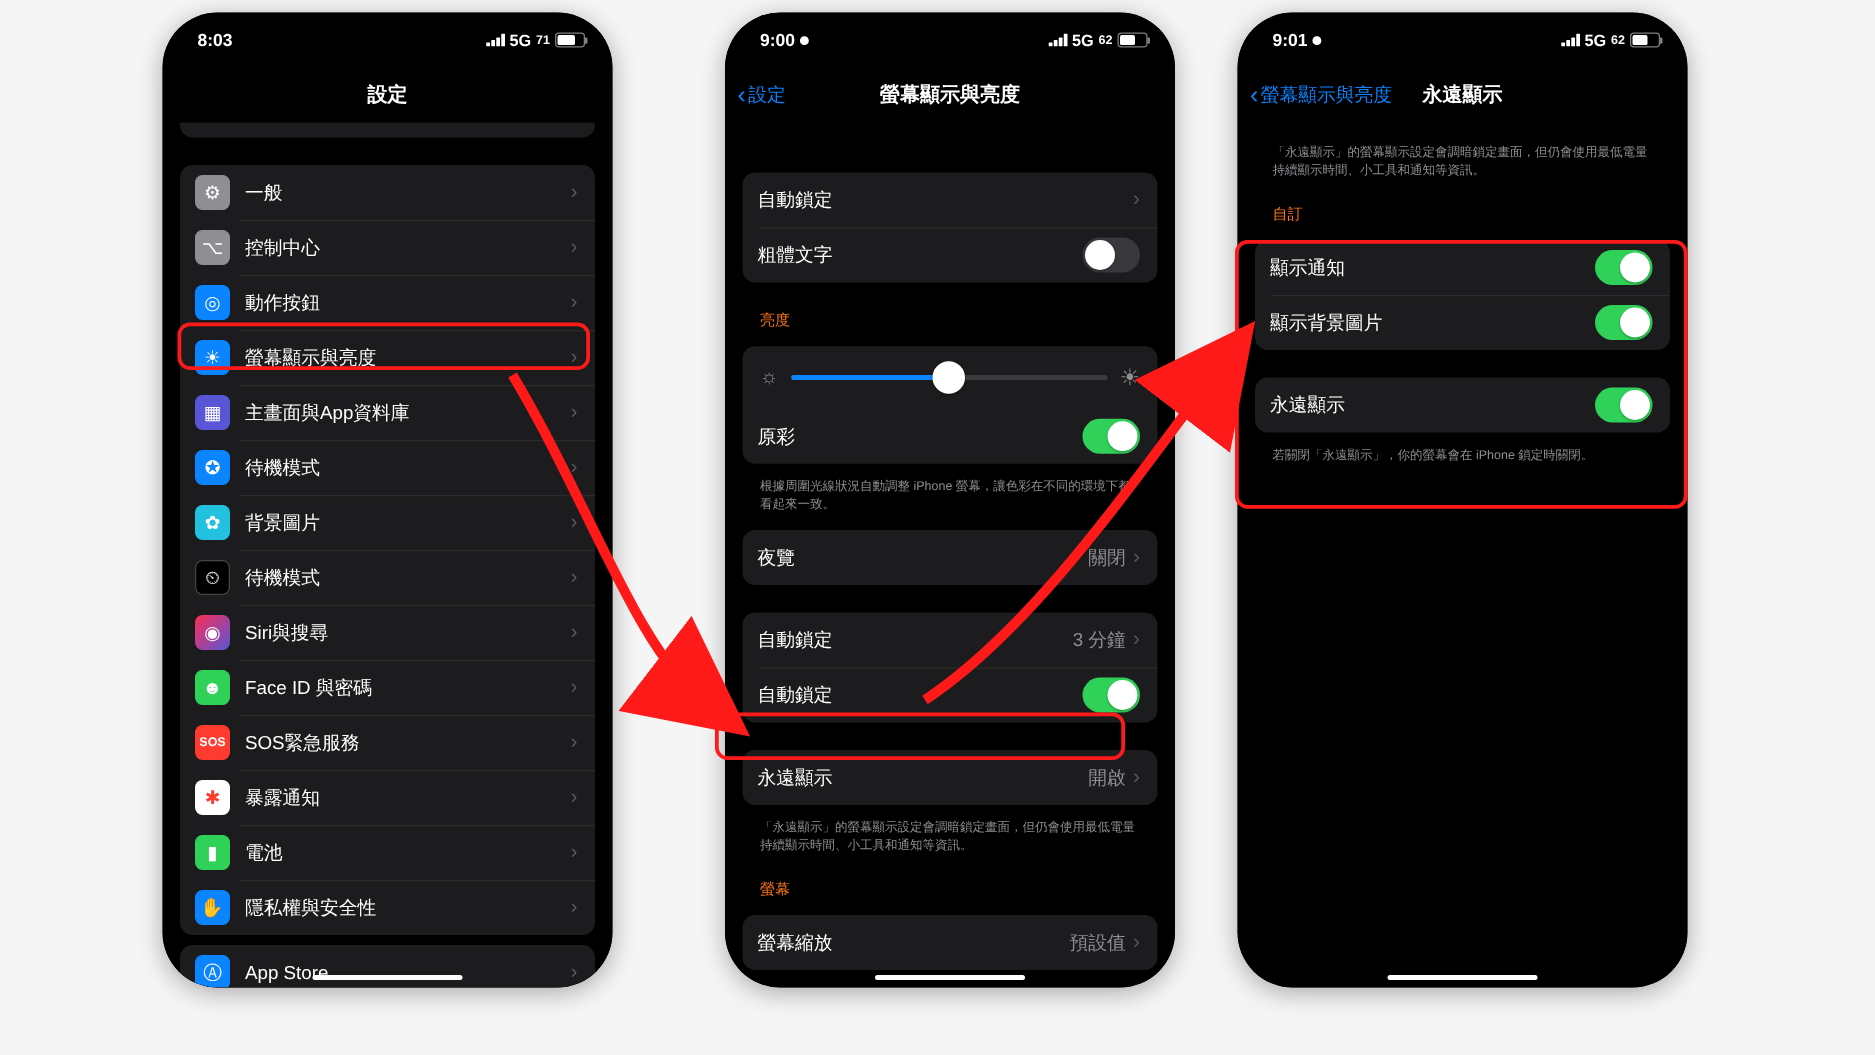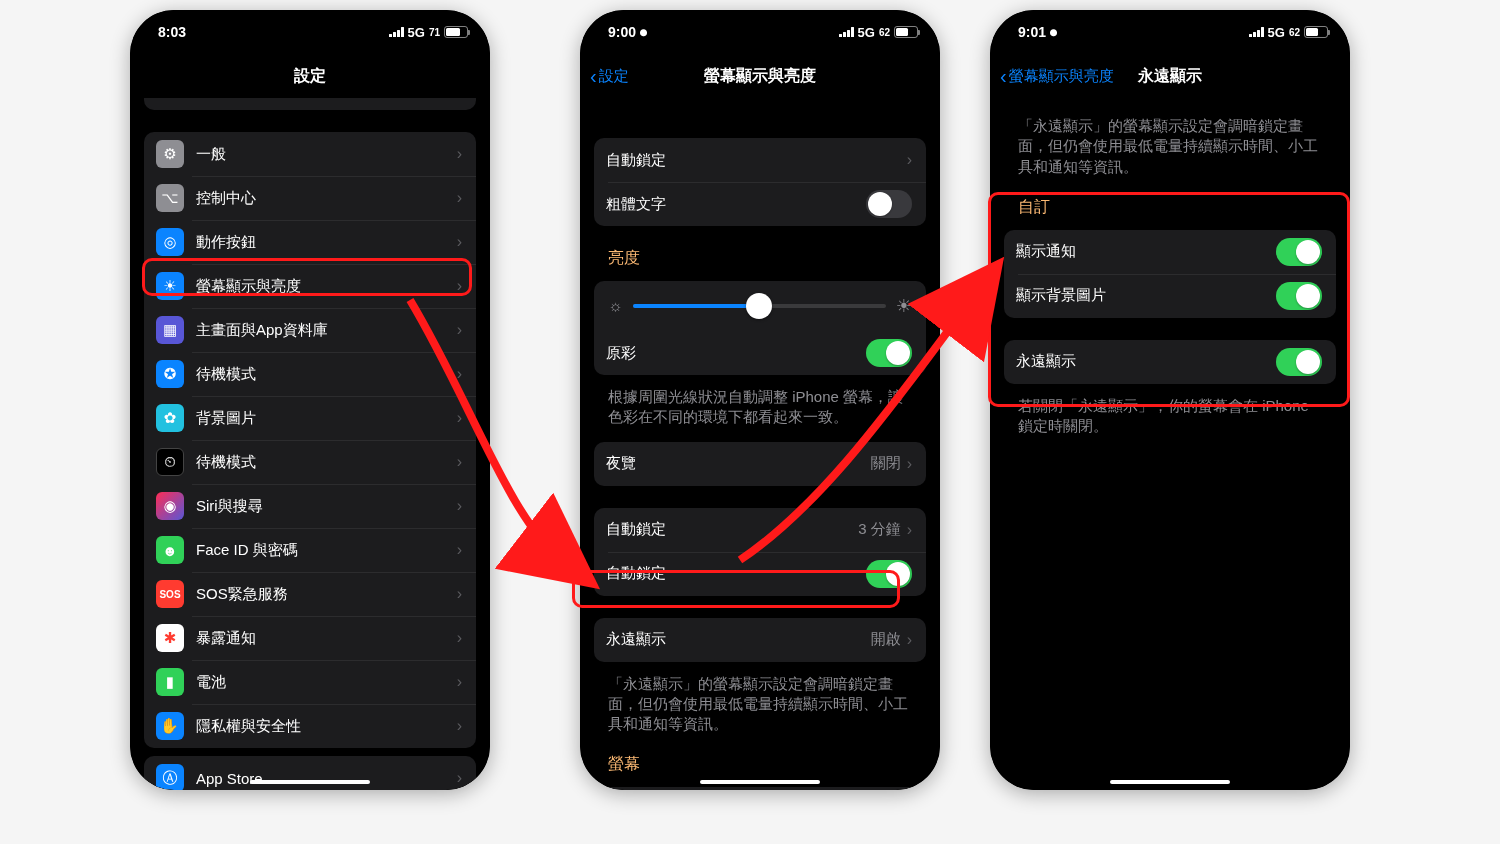--- a/index.html
+++ b/index.html
@@ -106,24 +106,24 @@
     width: 28px; height: 28px; border-radius: 6px;
     margin-right: 12px; flex-shrink: 0;
     display:flex; align-items:center; justify-content:center;
     font-size:15px; color:#fff;
   }
   .row .label { flex: 1; color:#fff; }
   .row .value { color:#8e8e93; font-size:15px; margin-right:6px; }
   .row .chevron { color:#5a5a5e; font-size:16px; }
 
   .section-header {
-    color:#fdba74; font-size:16px; padding: 14px 28px 4px; text-transform:none;
+    color:#f97316; font-size:12px; padding: 14px 28px 4px; text-transform:none;
   }
   .section-footer {
-    color:#8e8e93; font-size:15px; padding: 4px 28px 6px; line-height:1.35;
+    color:#8e8e93; font-size:10px; padding: 4px 28px 6px; line-height:1.35;
   }
 
   
   .toggle {
     width: 46px; height: 28px; border-radius: 14px;
     background:#39393d; position:relative; flex-shrink:0;
   }
   .toggle.on { background:#30d158; }
   .toggle .knob {
     width:24px; height:24px; border-radius:50%; background:#fff;

